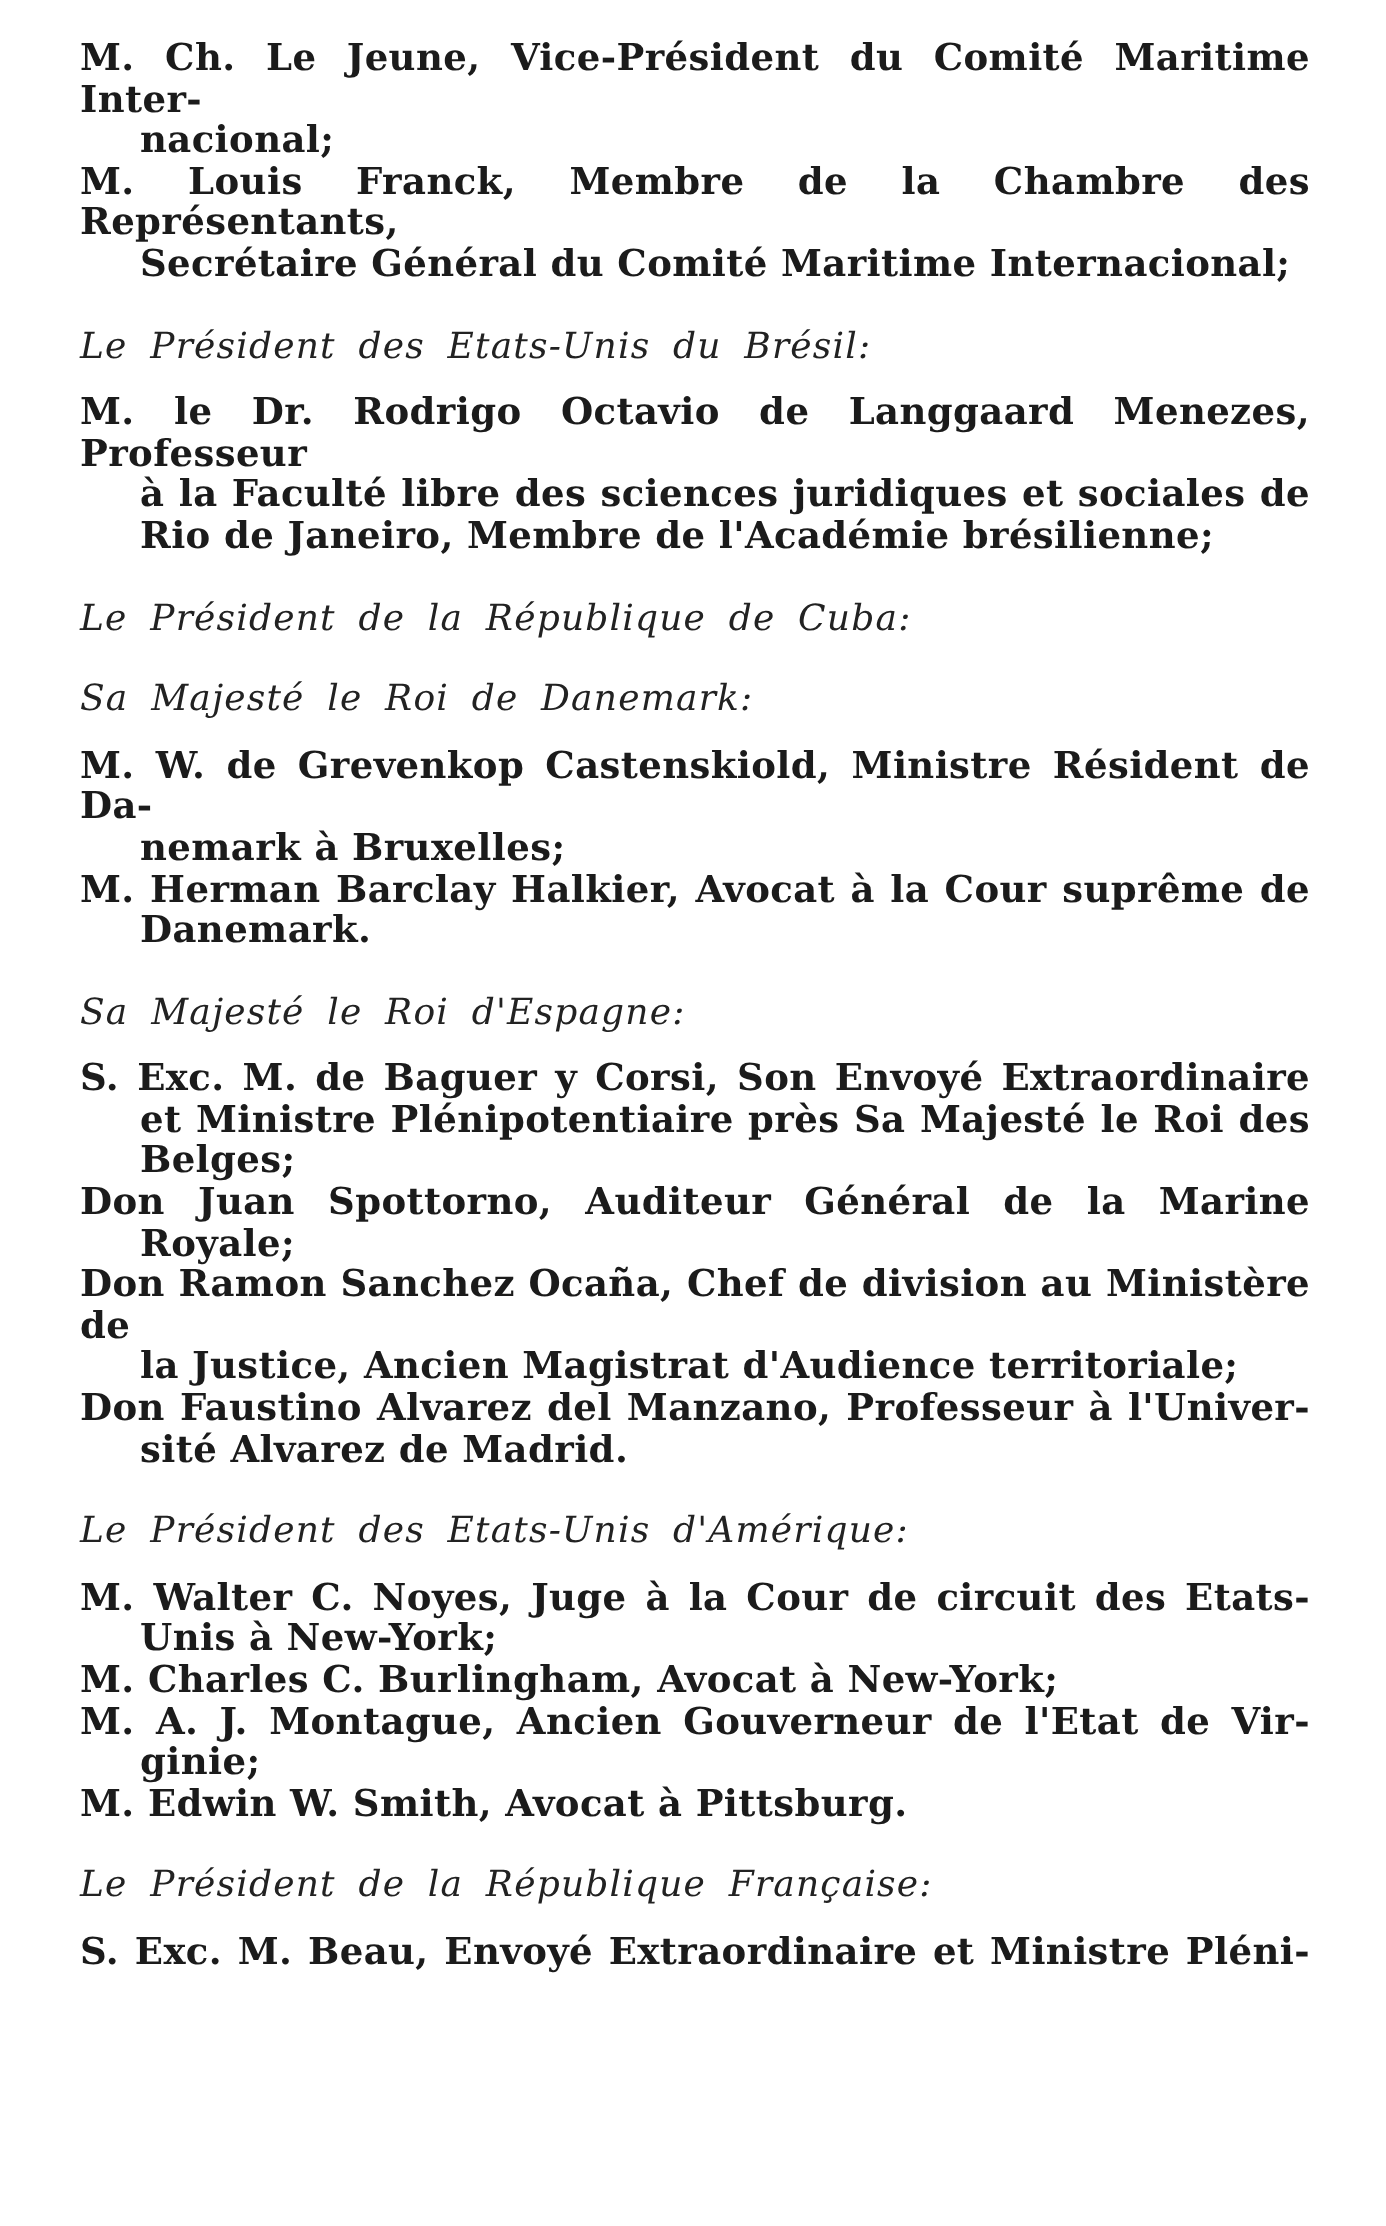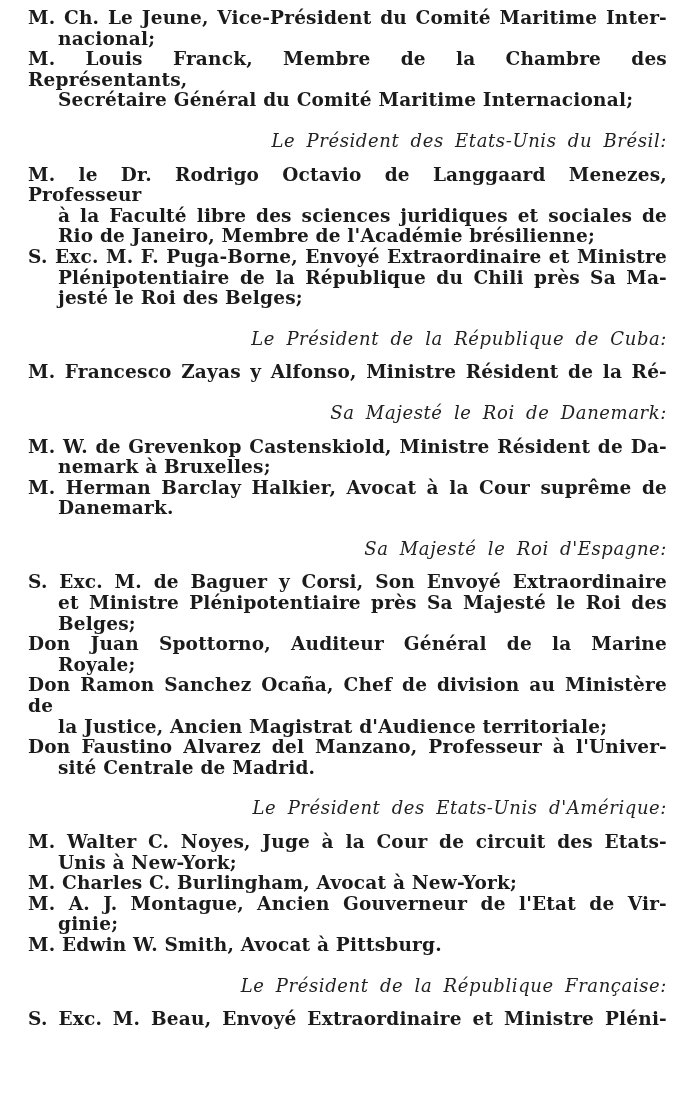--- a/index.html
+++ b/index.html
@@ -17,23 +17,23 @@
     width: 693px;
     height: 1113px;
     padding: 8px 26px 0 28px;
     font-family: "DejaVu Serif", serif;
     font-weight: bold;
     font-size: 18.5px;
     line-height: 20.6px;
     color: #1b1b1b;
     letter-spacing: 0.2px;
   }
-  .section { margin: 0; }
+  .section { margin: 12px; }
   .heading {
-    text-align: right;
+    text-align: left;
     font-style: italic;
     font-weight: normal;
     font-size: 18px;
     word-spacing: 5px;
     letter-spacing: 0.6px;
     margin: 20px 0 13px 0;
     color: #222222;
   }
   .entry { margin: 0; }
   .line {
@@ -59,30 +59,24 @@
     </div>
     <div class="section">
       <div class="heading">Le Président des Etats-Unis du Brésil:</div>
       <div class="entry">
         <div class="line">M. le Dr. Rodrigo Octavio de Langgaard Menezes, Professeur</div>
         <div class="line cont">à la Faculté libre des sciences juridiques et sociales de</div>
         <div class="line cont last">Rio de Janeiro, Membre de l'Académie brésilienne;</div>
       </div>
     </div>
     <div class="section">
-      <div class="entry">
-        <div class="line">S. Exc. M. F. Puga-Borne, Envoyé Extraordinaire et Ministre</div>
-        <div class="line cont">Plénipotentiaire de la République du Chili près Sa Ma-</div>
-        <div class="line cont last">jesté le Roi des Belges;</div>
-      </div>
     </div>
     <div class="section">
       <div class="heading">Le Président de la République de Cuba:</div>
       <div class="entry">
-        <div class="line">M. Francesco Zayas y Alfonso, Ministre Résident de la Ré-</div>
       </div>
     </div>
     <div class="section">
       <div class="heading">Sa Majesté le Roi de Danemark:</div>
       <div class="entry">
         <div class="line">M. W. de Grevenkop Castenskiold, Ministre Résident de Da-</div>
         <div class="line cont last">nemark à Bruxelles;</div>
       </div>
       <div class="entry">
         <div class="line">M. Herman Barclay Halkier, Avocat à la Cour suprême de</div>
@@ -99,21 +93,21 @@
       <div class="entry">
         <div class="line">Don Juan Spottorno, Auditeur Général de la Marine</div>
         <div class="line cont last">Royale;</div>
       </div>
       <div class="entry">
         <div class="line">Don Ramon Sanchez Ocaña, Chef de division au Ministère de</div>
         <div class="line cont last">la Justice, Ancien Magistrat d'Audience territoriale;</div>
       </div>
       <div class="entry">
         <div class="line">Don Faustino Alvarez del Manzano, Professeur à l'Univer-</div>
-        <div class="line cont last">sité Centrale de Madrid.</div>
+        <div class="line cont last">sité Alvarez de Madrid.</div>
       </div>
     </div>
     <div class="section">
       <div class="heading">Le Président des Etats-Unis d'Amérique:</div>
       <div class="entry">
         <div class="line">M. Walter C. Noyes, Juge à la Cour de circuit des Etats-</div>
         <div class="line cont last">Unis à New-York;</div>
       </div>
       <div class="entry">
         <div class="line last">M. Charles C. Burlingham, Avocat à New-York;</div>

